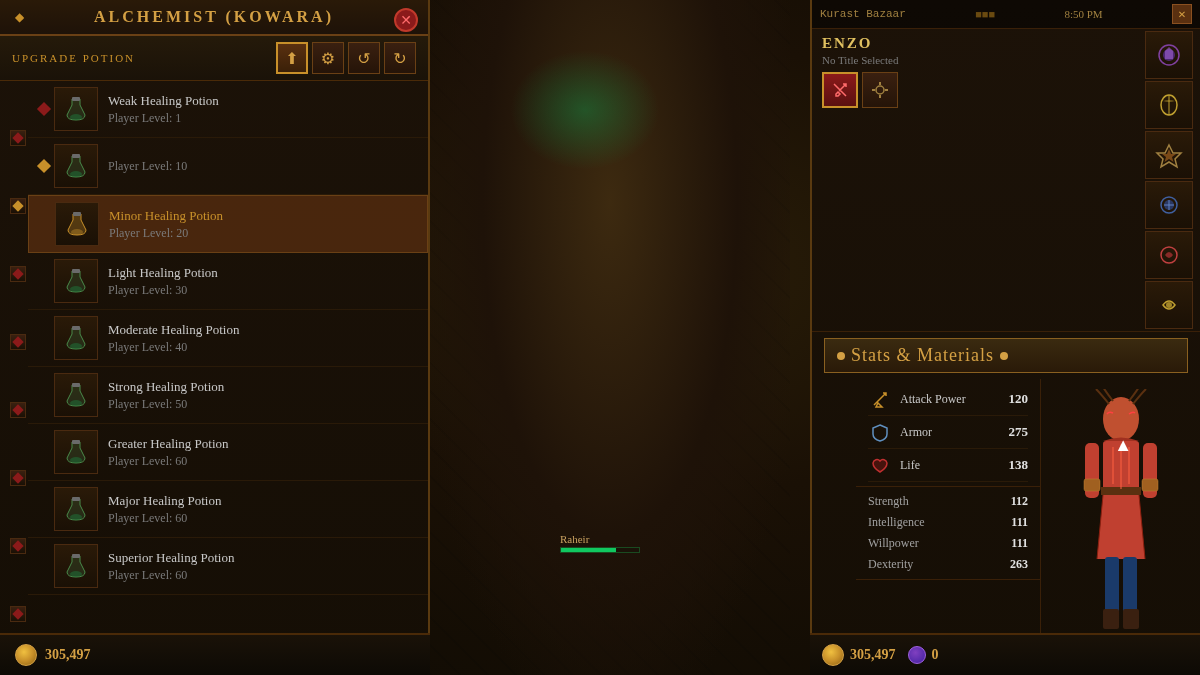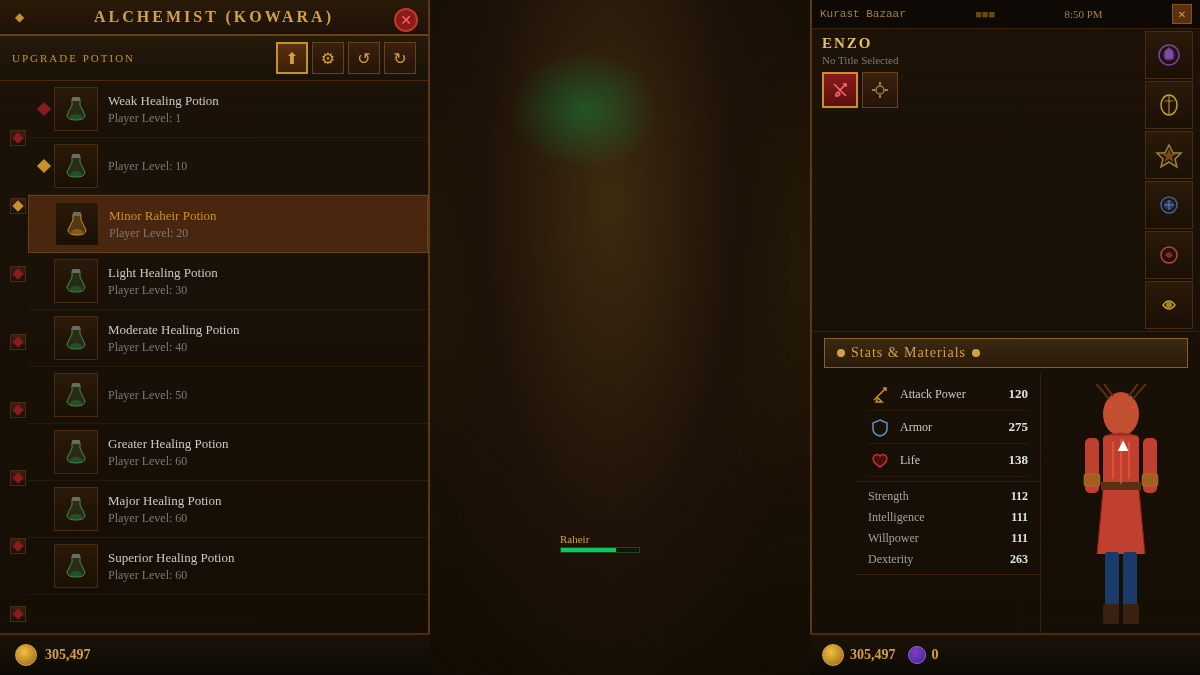--- a/index.html
+++ b/index.html
@@ -259,21 +259,21 @@
       border: 2px solid #c8902a;
       background: linear-gradient(180deg, #8b1a1a 0%, #5a1010 100%);
     }
 
     
     .stats-materials-btn {
       margin: 6px 12px;
       background: linear-gradient(180deg, #3a2a10 0%, #2a1a08 100%);
       border: 1px solid #8a6020;
       color: #d4a044;
-      font-size: 14px;
+      font-size: 18px;
       padding: 6px 12px;
       cursor: pointer;
       text-align: center;
       letter-spacing: 1px;
       display: flex;
       align-items: center;
       gap: 6px;
     }
 
     .stats-btn-dot {
@@ -567,21 +567,21 @@
           <div style="width:12px;"></div>
         </div>
       <div class="potion-icon-slot">
           <svg width="28" height="28" viewBox="0 0 28 28">
       <path d="M10 4 L10 10 L5 20 Q5 25 14 25 Q23 25 23 20 L18 10 L18 4 Z" fill="rgba(200,144,42,0.3)" stroke="#c8902a" stroke-width="1"></path>
       <ellipse cx="14" cy="22" rx="6" ry="3" fill="rgba(200,144,42,0.4)"></ellipse>
       <rect x="10" y="2" width="8" height="4" rx="1" fill="#6a6a6a"></rect>
     </svg>
         </div>
       <div class="potion-info">
-        <div class="potion-name highlighted">Minor Raheir Potion</div>
+        <div class="potion-name highlighted">Minor Healing Potion</div>
         <div class="potion-level-text">Player Level: 20</div>
       </div>
     </div>
       <div class="potion-item">
       <div style="width:16px; display:flex; align-items:center; justify-content:center; margin-right:2px;">
           <div style="width:12px;"></div>
         </div>
       <div class="potion-icon-slot">
           <svg width="28" height="28" viewBox="0 0 28 28">
       <path d="M10 4 L10 10 L5 20 Q5 25 14 25 Q23 25 23 20 L18 10 L18 4 Z" fill="rgba(60,100,60,0.3)" stroke="#4a8a4a" stroke-width="1"></path>
@@ -615,20 +615,21 @@
           <div style="width:12px;"></div>
         </div>
       <div class="potion-icon-slot">
           <svg width="28" height="28" viewBox="0 0 28 28">
       <path d="M10 4 L10 10 L5 20 Q5 25 14 25 Q23 25 23 20 L18 10 L18 4 Z" fill="rgba(60,100,60,0.3)" stroke="#4a8a4a" stroke-width="1"></path>
       <ellipse cx="14" cy="22" rx="6" ry="3" fill="rgba(30,120,60,0.5)"></ellipse>
       <rect x="10" y="2" width="8" height="4" rx="1" fill="#6a6a6a"></rect>
     </svg>
         </div>
       <div class="potion-info">
+        <div class="potion-name">Strong Healing Potion</div>
         <div class="potion-level-text">Player Level: 50</div>
       </div>
     </div>
       <div class="potion-item">
       <div style="width:16px; display:flex; align-items:center; justify-content:center; margin-right:2px;">
           <div style="width:12px;"></div>
         </div>
       <div class="potion-icon-slot">
           <svg width="28" height="28" viewBox="0 0 28 28">
       <path d="M10 4 L10 10 L5 20 Q5 25 14 25 Q23 25 23 20 L18 10 L18 4 Z" fill="rgba(60,100,60,0.3)" stroke="#4a8a4a" stroke-width="1"></path>

